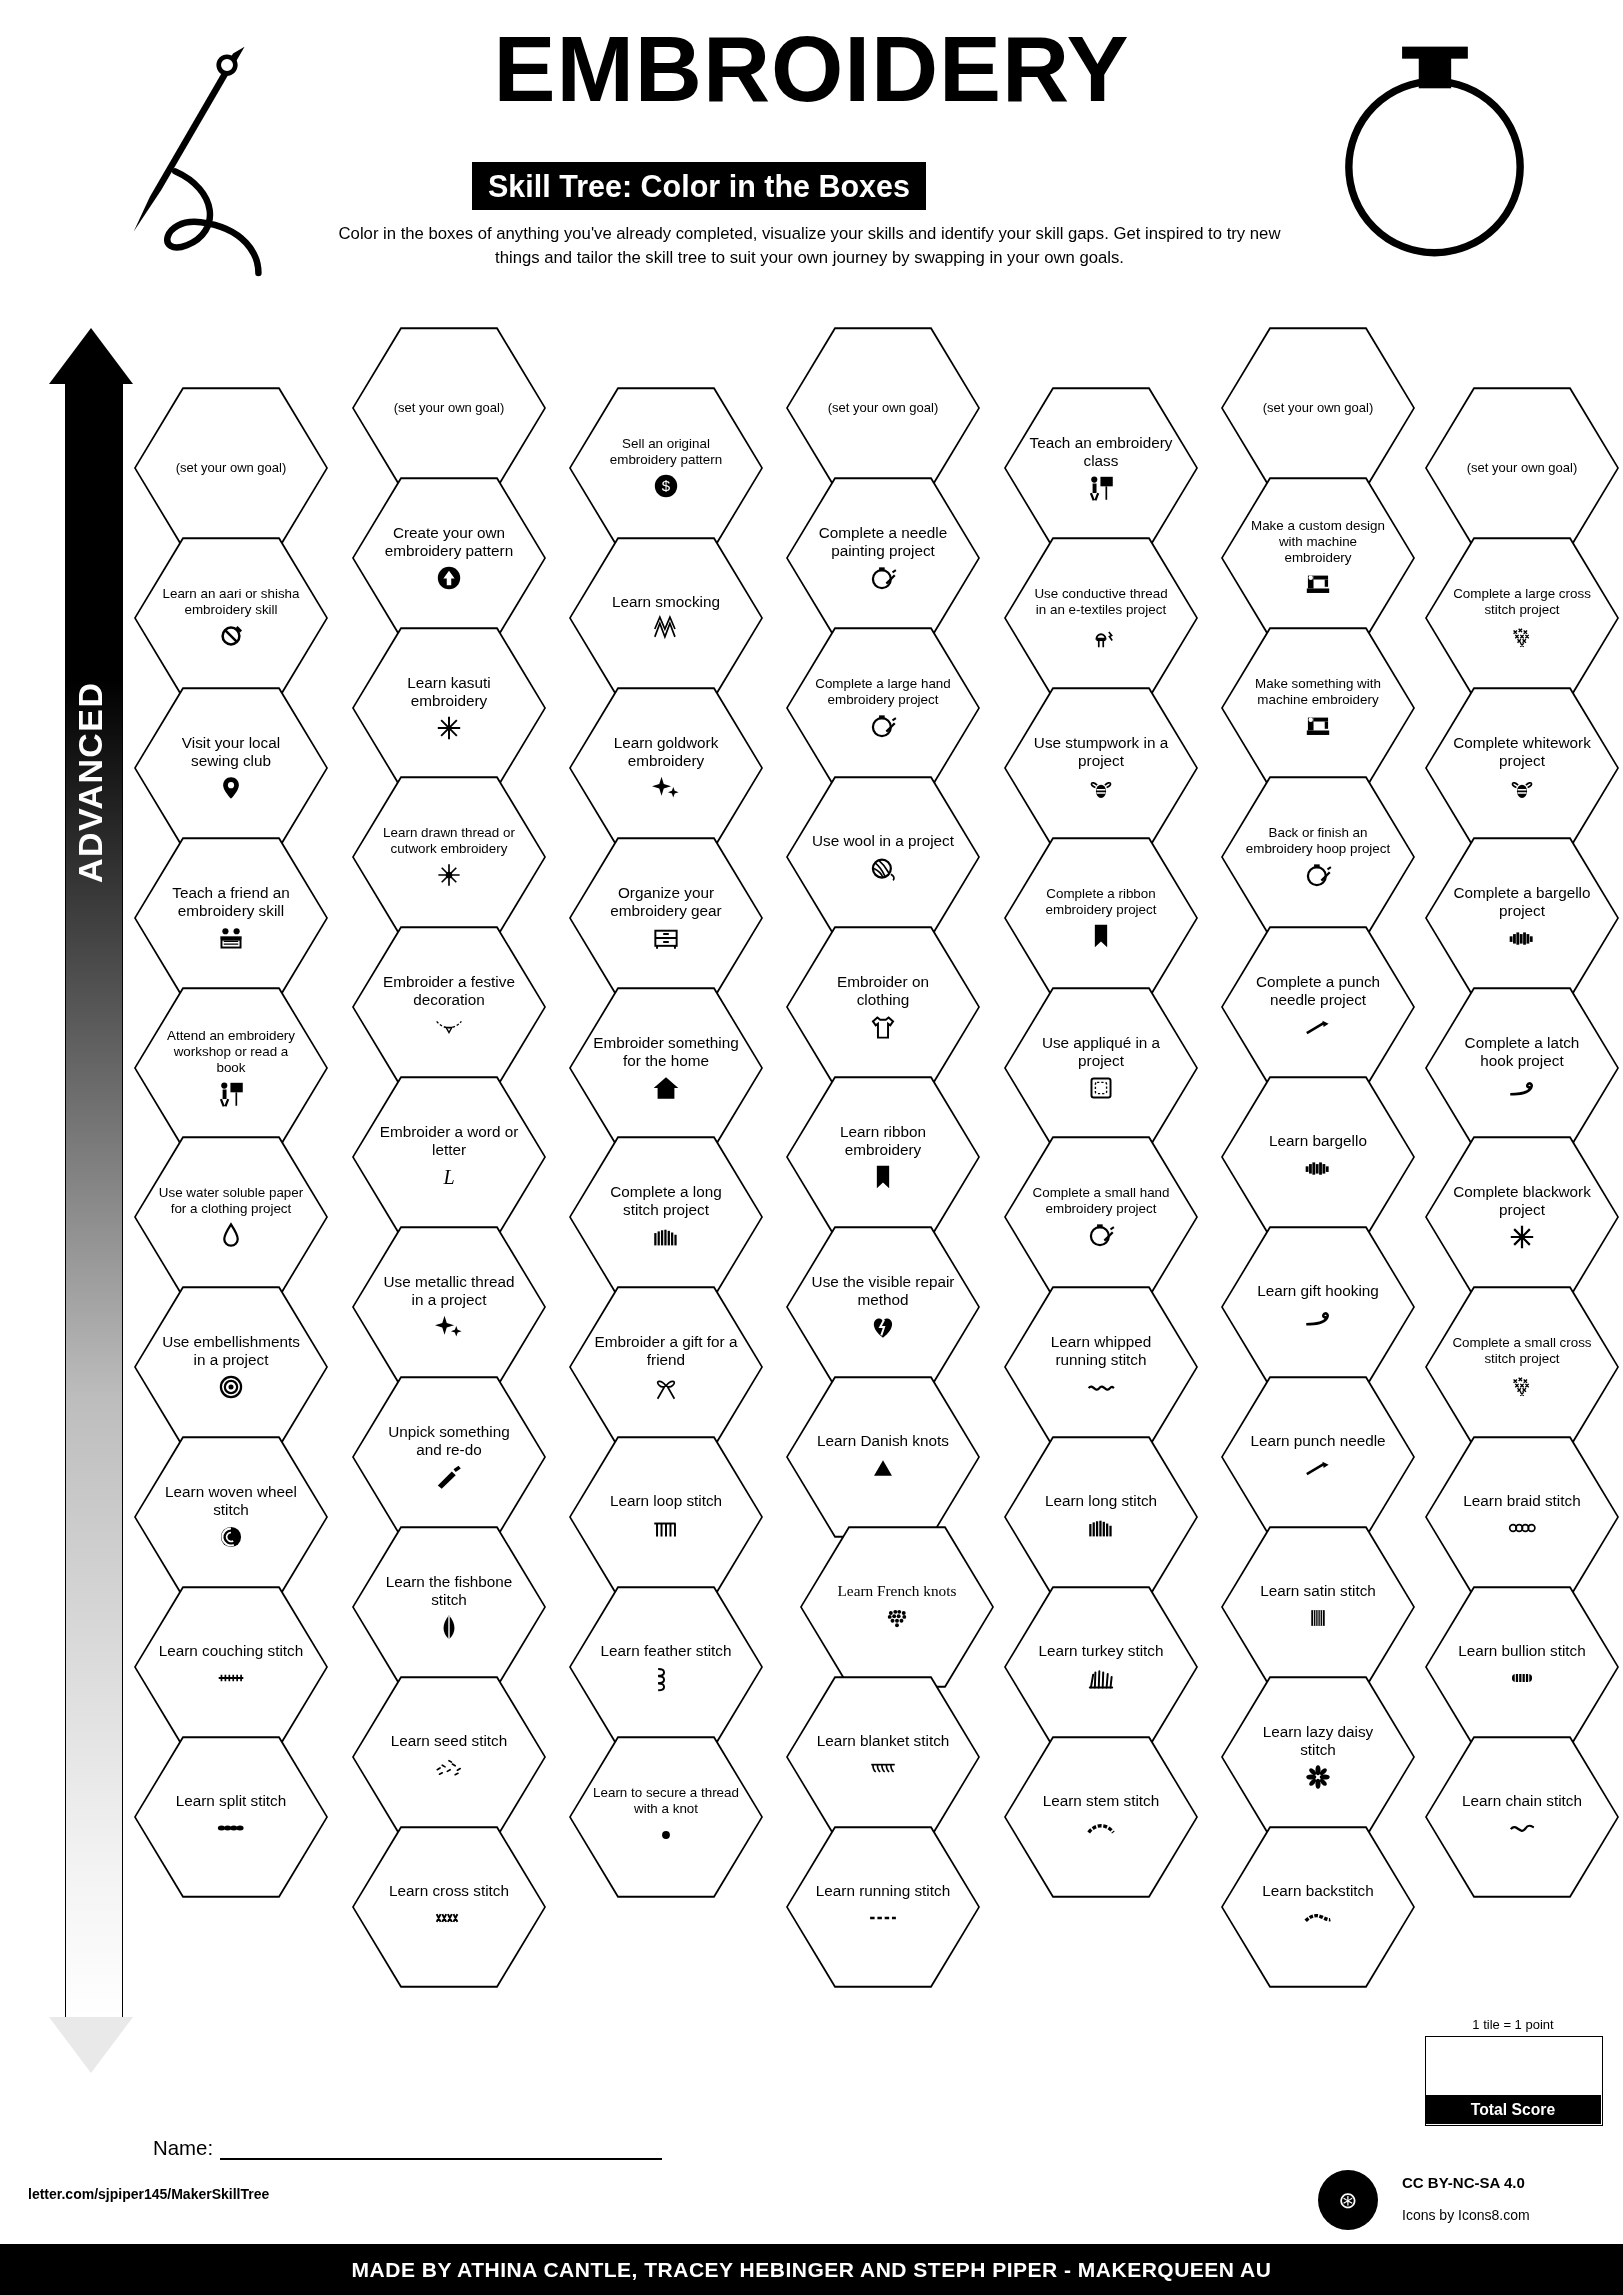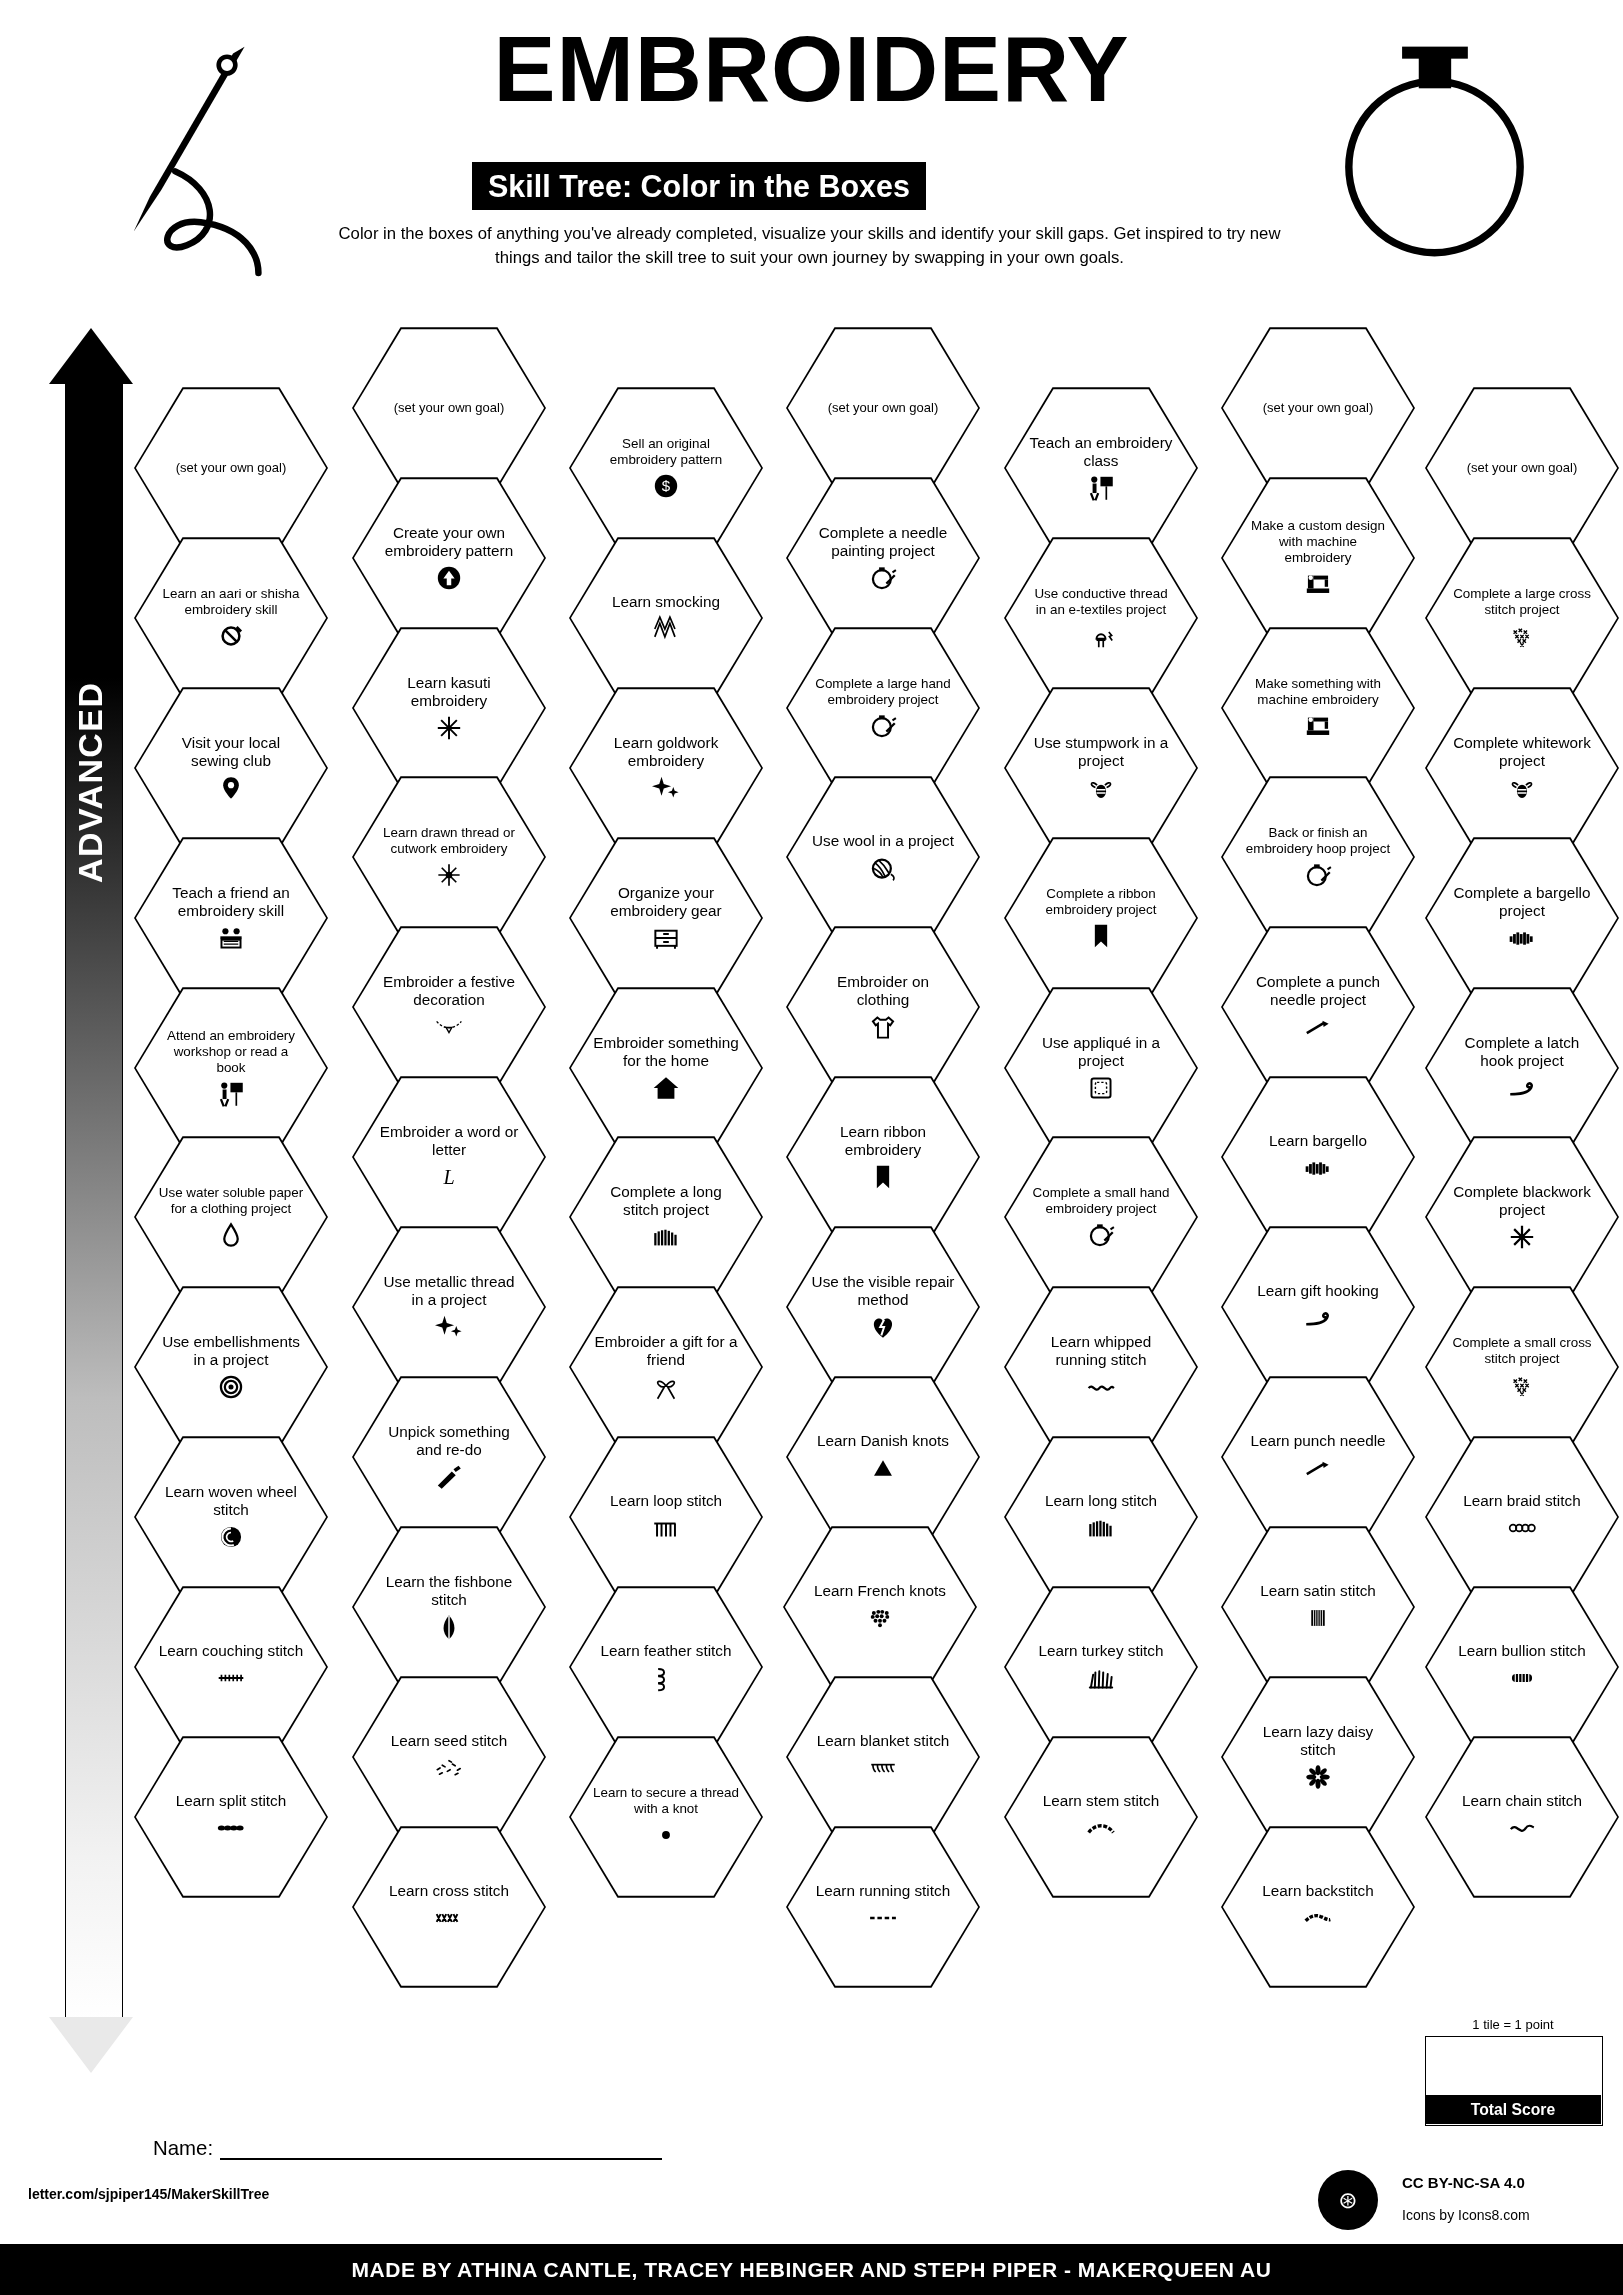--- a/index.html
+++ b/index.html
@@ -627,21 +627,21 @@
         <div class="inner"></div>
         <div class="content">
           <div class="txt">Learn Danish knots</div>
           <div class="ico">
             <svg viewBox="0 0 100 100" width="34" height="28">
               <path d="M50 22 L82 78 H18 Z" fill="#000"></path>
             </svg>
           </div>
         </div>
       </div>
-      <div class="hex" style="left: 783px; top: 1523px;">
+      <div class="hex" style="left: 800px; top: 1523px; font-family: Liberation Serif, serif;">
         <div class="outline"></div>
         <div class="inner"></div>
         <div class="content">
           <div class="txt">Learn French knots</div>
           <div class="ico">
             <svg viewBox="0 0 100 100" width="34" height="28">
               <g fill="#000">
                 <circle cx="28" cy="32" r="7"></circle>
                 <circle cx="44" cy="28" r="7"></circle>
                 <circle cx="58" cy="28" r="7"></circle>

